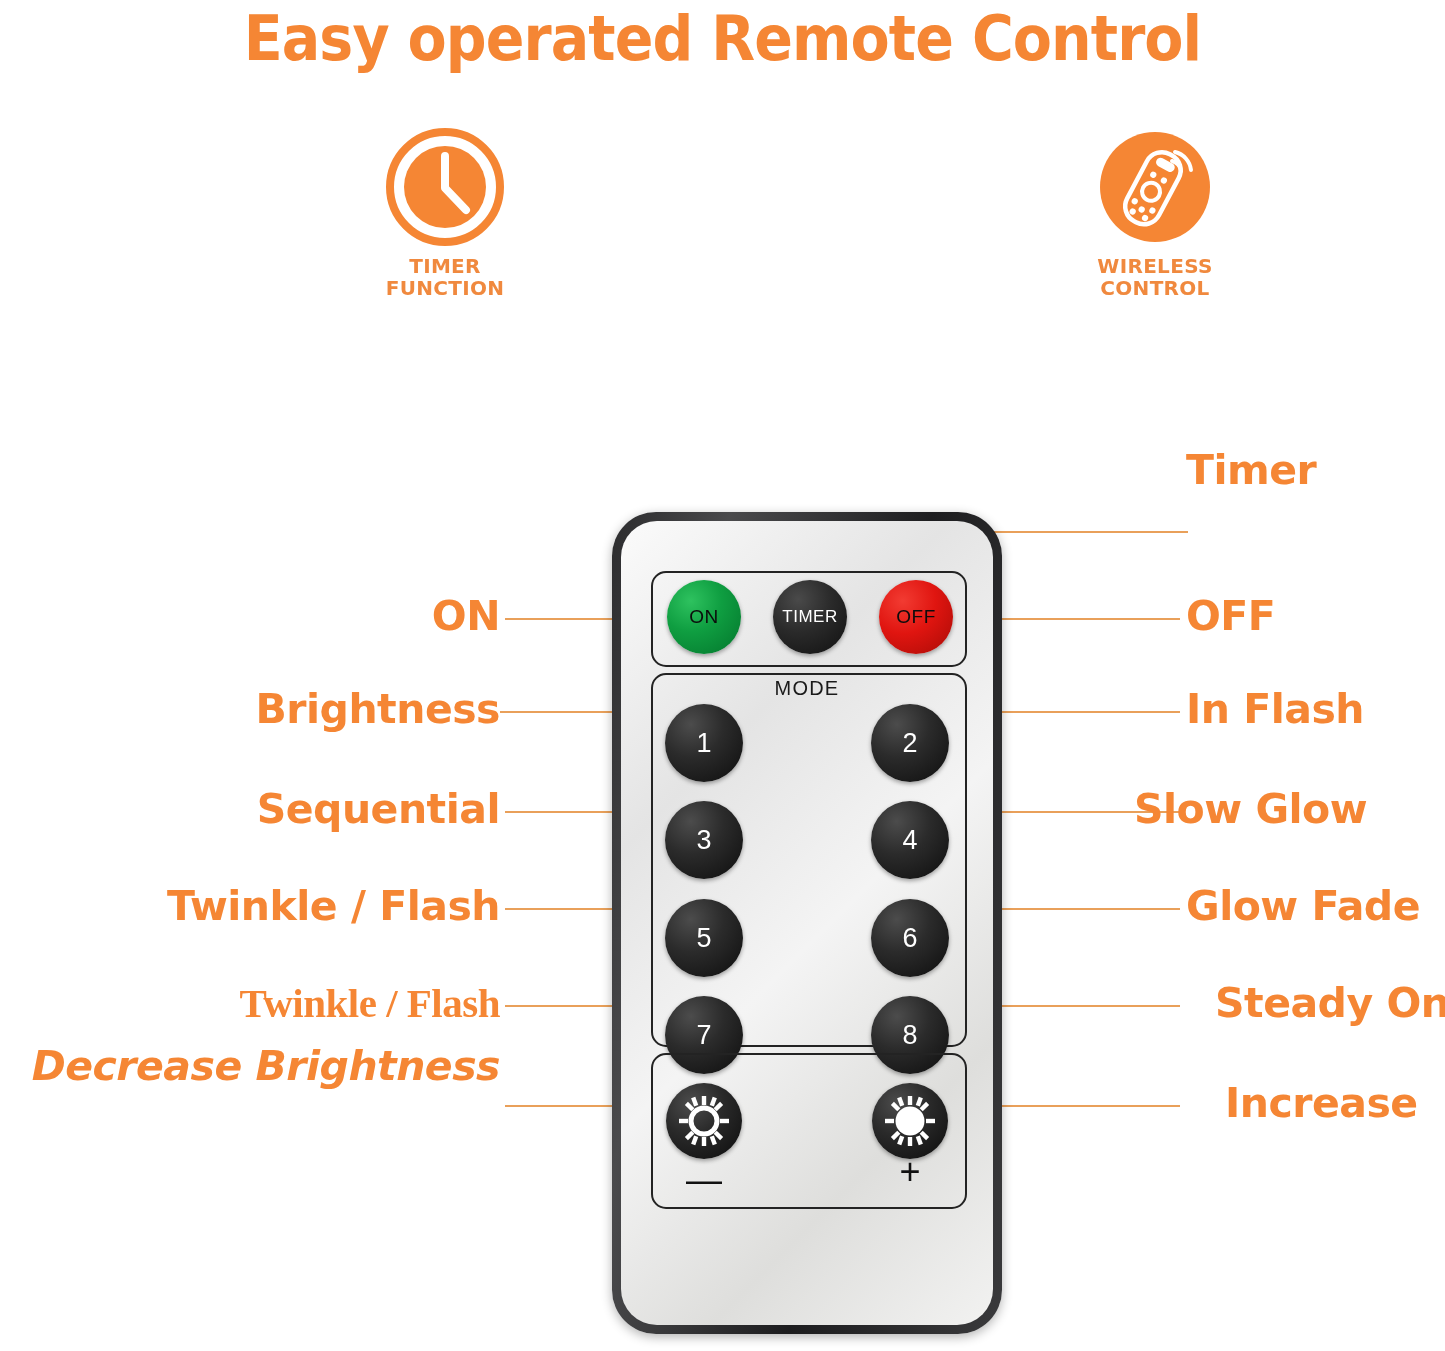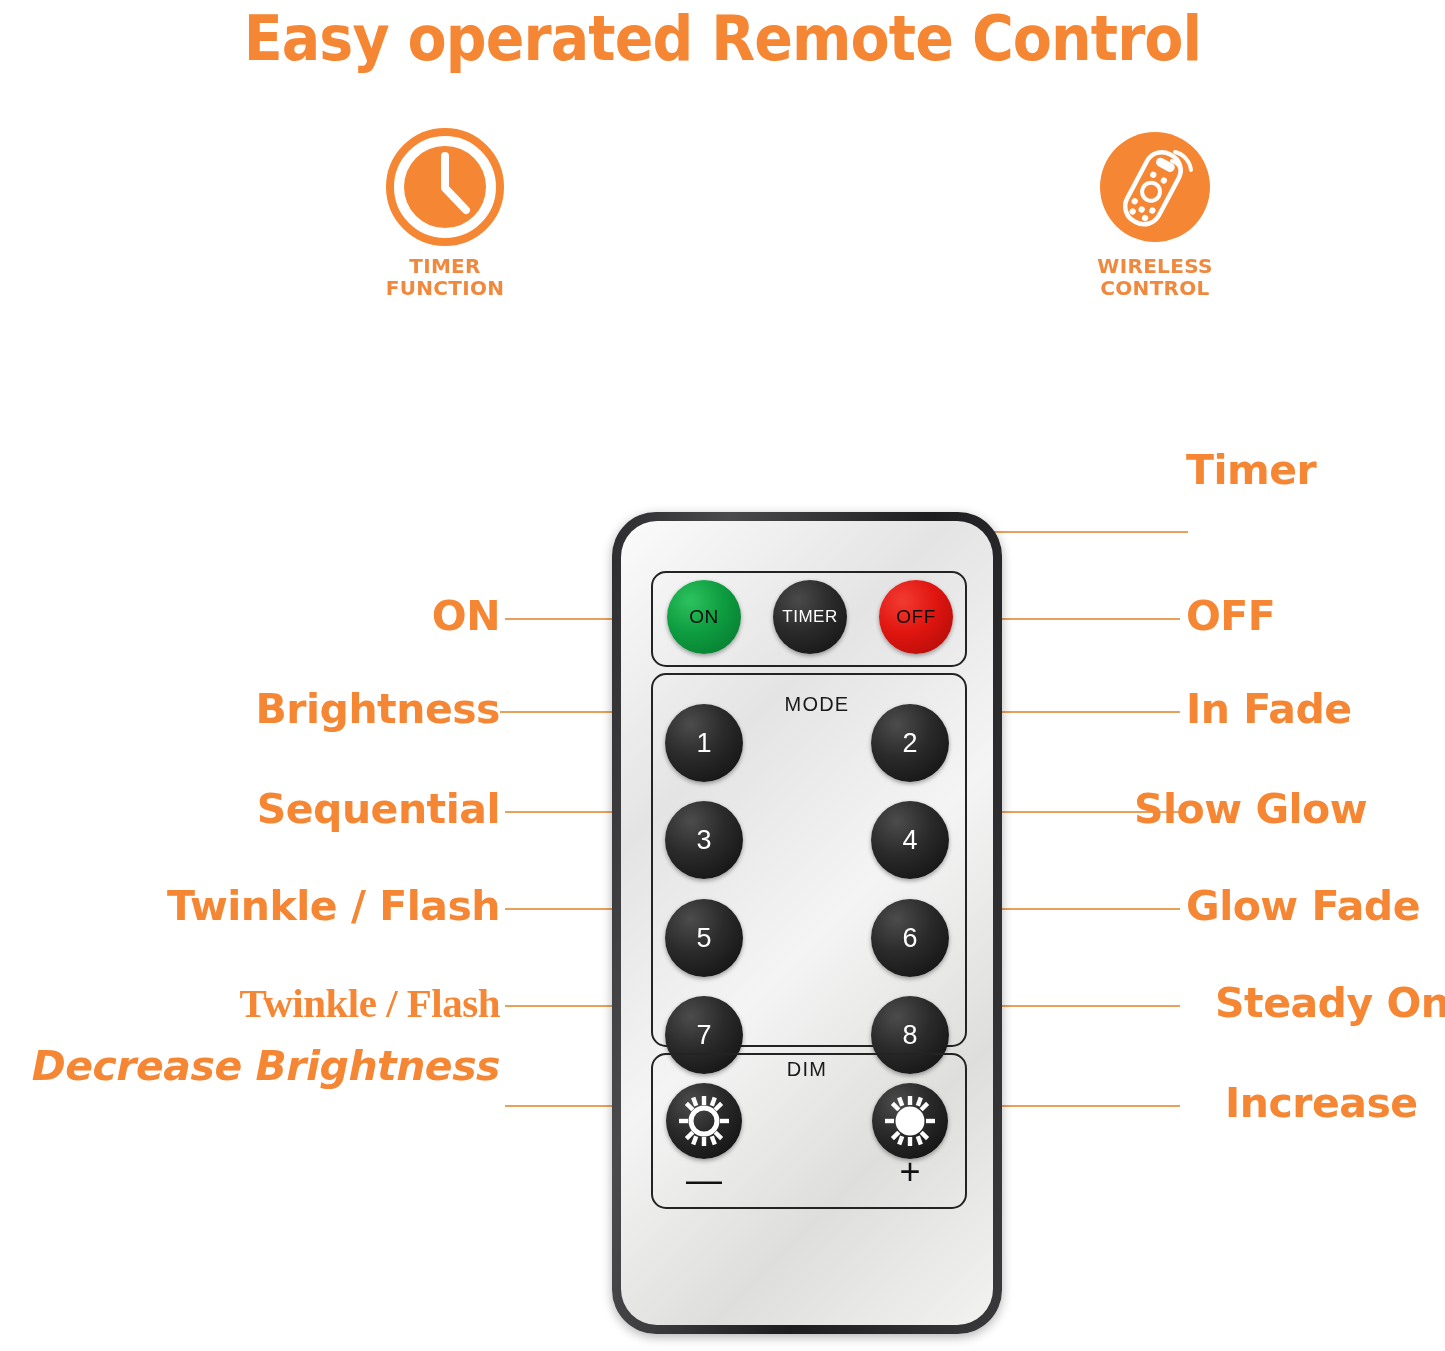--- a/index.html
+++ b/index.html
@@ -71,21 +71,21 @@
 
   .panel-title{
     position:absolute;
     width:100%;
     text-align:center;
     font-family:"Liberation Sans", sans-serif;
     font-size:20px;
     letter-spacing:1.2px;
     color:#1a1a1a;
   }
-  #mode-title{left:10px;top:156px;margin-top:16px;}
+  #mode-title{left:0;top:156px;}
   #dim-title{left:0;top:537px;}
 
   
   .btn{
     position:absolute;
     border-radius:50%;
     display:flex;align-items:center;justify-content:center;
     font-family:"Liberation Sans", sans-serif;
     box-shadow:0 2px 4px rgba(0,0,0,.35);
   }
@@ -209,21 +209,21 @@
 
 <div class="callout left" style="right:945px; top:592px;">ON</div>
 <div class="callout left" style="right:945px; top:685px;">Brightness</div>
 <div class="callout left" style="right:945px; top:785px;">Sequential</div>
 <div class="callout left" style="right:945px; top:882px;">Twinkle / Flash</div>
 <div class="callout left" style="right:945px; top:979px;font-family:Liberation Serif, serif;">Twinkle / Flash</div>
 <div class="callout left" style="right:945px; top:1042px;font-style:italic;">Decrease Brightness</div>
 
 <div class="callout right" style="left:1186px; top:446px;">Timer</div>
 <div class="callout right" style="left:1186px; top:592px;">OFF</div>
-<div class="callout right" style="left:1186px; top:685px;">In Fade</div>
+<div class="callout right" style="left:1186px; top:685px;">In Flash</div>
 <div class="callout right" style="left:1134px; top:785px;">Slow Glow</div>
 <div class="callout right" style="left:1186px; top:882px;">Glow Fade</div>
 <div class="callout right" style="left:1186px; top:979px;margin-left:29px;">Steady On</div>
 <div class="callout right" style="left:1186px; top:1079px;margin-left:39px;">Increase</div>
 
 <div id="remote">
   <div id="remote-face">
 
     <div class="panel" id="panel-power"></div>
     <div class="btn btn-power btn-on">ON</div>
@@ -236,21 +236,20 @@
     <div class="btn btn-mode" style="left:44px;  top:183px;">1</div>
     <div class="btn btn-mode" style="left:250px; top:183px;">2</div>
     <div class="btn btn-mode" style="left:44px;  top:280px;">3</div>
     <div class="btn btn-mode" style="left:250px; top:280px;">4</div>
     <div class="btn btn-mode" style="left:44px;  top:378px;">5</div>
     <div class="btn btn-mode" style="left:250px; top:378px;">6</div>
     <div class="btn btn-mode" style="left:44px;  top:475px;">7</div>
     <div class="btn btn-mode" style="left:250px; top:475px;">8</div>
 
     <div class="panel" id="panel-dim"></div>
-    <div class="panel-title" id="dim-title">DIM</div>
 
     <div class="btn btn-dim" style="left:45px; top:562px;">
       <svg width="56" height="56" viewBox="0 0 56 56">
         <circle cx="28" cy="28" r="13" fill="none" stroke="#ffffff" stroke-width="5"></circle>
         <g stroke="#ffffff" stroke-width="4.4" stroke-linecap="butt">
           <line x1="28" y1="3" x2="28" y2="12"></line>
             <line x1="28" y1="44" x2="28" y2="53"></line>
           <line x1="3" y1="28" x2="12" y2="28"></line>
             <line x1="44" y1="28" x2="53" y2="28"></line>
           <line x1="10.4" y1="10.4" x2="16.8" y2="16.8"></line>

